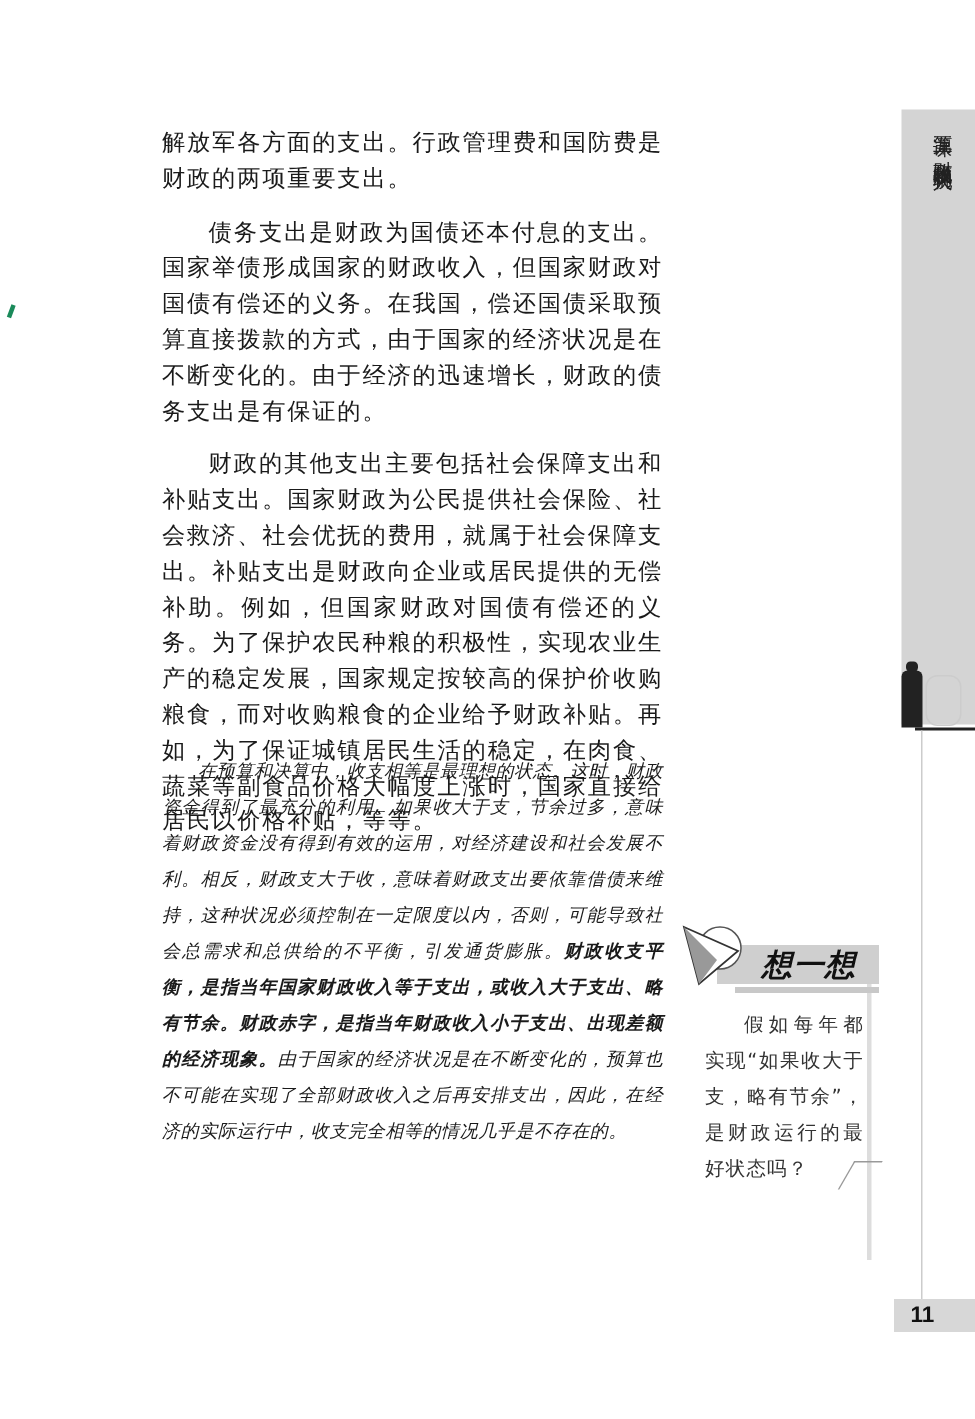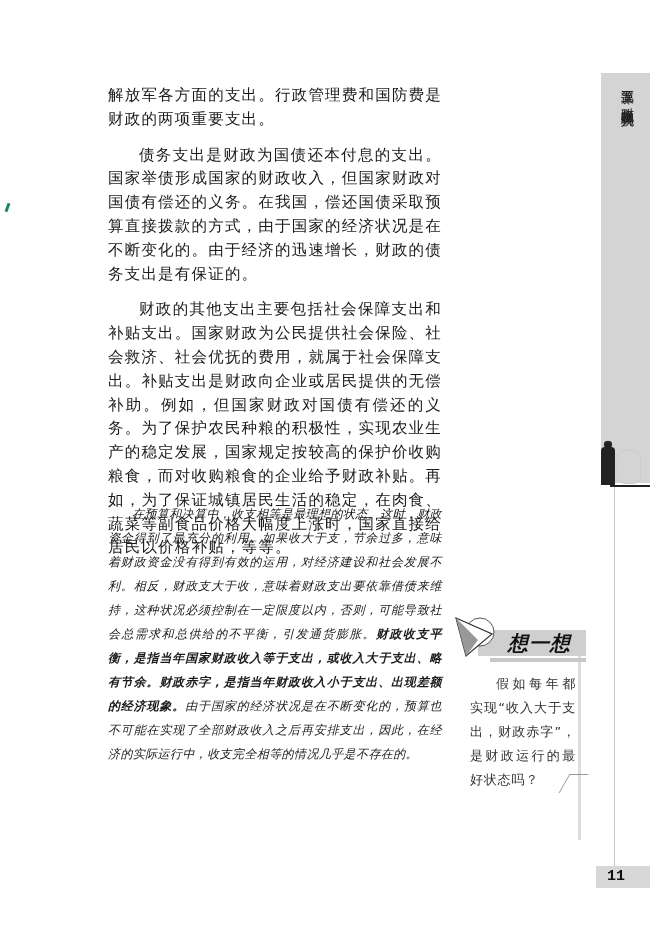--- a/index.html
+++ b/index.html
@@ -13,21 +13,21 @@
   .bold { font-weight:bold; }
   .side-strip { position:absolute; left:601px; top:73px; width:49px; height:410px; background:#d4d4d4; }
   .side-title { position:absolute; left:619px; top:80px; width:16px; font-family:"DejaVu Sans", sans-serif;
                 font-size:13px; line-height:15.5px; color:#222; writing-mode:vertical-rl; letter-spacing:1px; }
   .side-line { position:absolute; left:610px; top:485px; width:40px; height:2px; background:#222; }
   .side-vline { position:absolute; left:614px; top:487px; width:1px; height:380px; background:#ccc; }
   .figure { position:absolute; left:601px; top:447px; width:14px; height:38px; background:#222; border-radius:4px 4px 0 0; }
   .figure-head { position:absolute; left:604px; top:441px; width:8px; height:7px; background:#222; border-radius:3px; }
   .ghost { position:absolute; left:617px; top:450px; width:22px; height:32px; border:1px solid #ccc; border-radius:8px; }
   .page-num-box { position:absolute; left:596px; top:866px; width:54px; height:22px; background:#d7d7d7; }
-  .page-num { position:absolute; left:607px; top:868px; font-family:Liberation Mono, monospace; font-weight:bold; font-size:15px; color:#111; }
+  .page-num { position:absolute; left:607px; top:868px; font-family:Liberation Sans, sans-serif; font-weight:bold; font-size:15px; color:#111; }
   .think-box { position:absolute; left:468px; top:650px; width:110px; height:190px; background:#fff; border-right:3px solid #ddd; }
   .think-head { position:absolute; left:478px; top:630px; width:108px; height:26px; background:#cfcfcf; }
   .think-head-stripe { position:absolute; left:490px; top:658px; width:96px; height:4px; background:#c8c8c8; }
   .think-title { position:absolute; left:508px; top:630px; font-family:Liberation Sans, sans-serif; font-weight:bold;
                  font-style:italic; font-size:20px; color:#111; letter-spacing:1px; }
   .think-icon { position:absolute; left:452px; top:612px; width:44px; height:48px; }
   .think-text { position:absolute; left:470px; top:672px; width:106px; font-family:"DejaVu Sans", sans-serif;
                 font-size:13px; line-height:24px; color:#333; letter-spacing:0.8px; text-align:justify; }
   .think-corner { position:absolute; left:564px; top:774px; width:18px; height:18px; border-left:1px solid #999; border-top:1px solid #999; transform:skewX(-30deg); }
   .mark { position:absolute; left:6px; top:203px; width:3px; height:9px; background:#1a8a5a; transform:rotate(20deg); }
@@ -57,17 +57,17 @@
 
 <div class="think-box"></div>
 <div class="think-head"></div>
 <div class="think-head-stripe"></div>
 <svg class="think-icon" viewBox="0 0 44 48">
   <circle cx="28" cy="20" r="14" fill="#fff" stroke="#555" stroke-width="1"></circle>
   <polygon points="4,6 40,22 14,44" fill="#fff" stroke="#333" stroke-width="1.2"></polygon>
   <polygon points="4,6 26,28 14,44" fill="#999"></polygon>
 </svg>
 <div class="think-title">想一想</div>
-<div class="think-text"><span style="padding-left:2em">假如每年都实现“收入大于支出，财政赤字”，是财政运行的最好状态吗？</span></div>
+<div class="think-text"><span style="padding-left:2em">假如每年都实现“如果收大于支，略有节余”，是财政运行的最好状态吗？</span></div>
 <div class="think-corner"></div>
 
 <div class="page-num-box"></div>
 <div class="page-num">11</div>
 
 </body></html>

